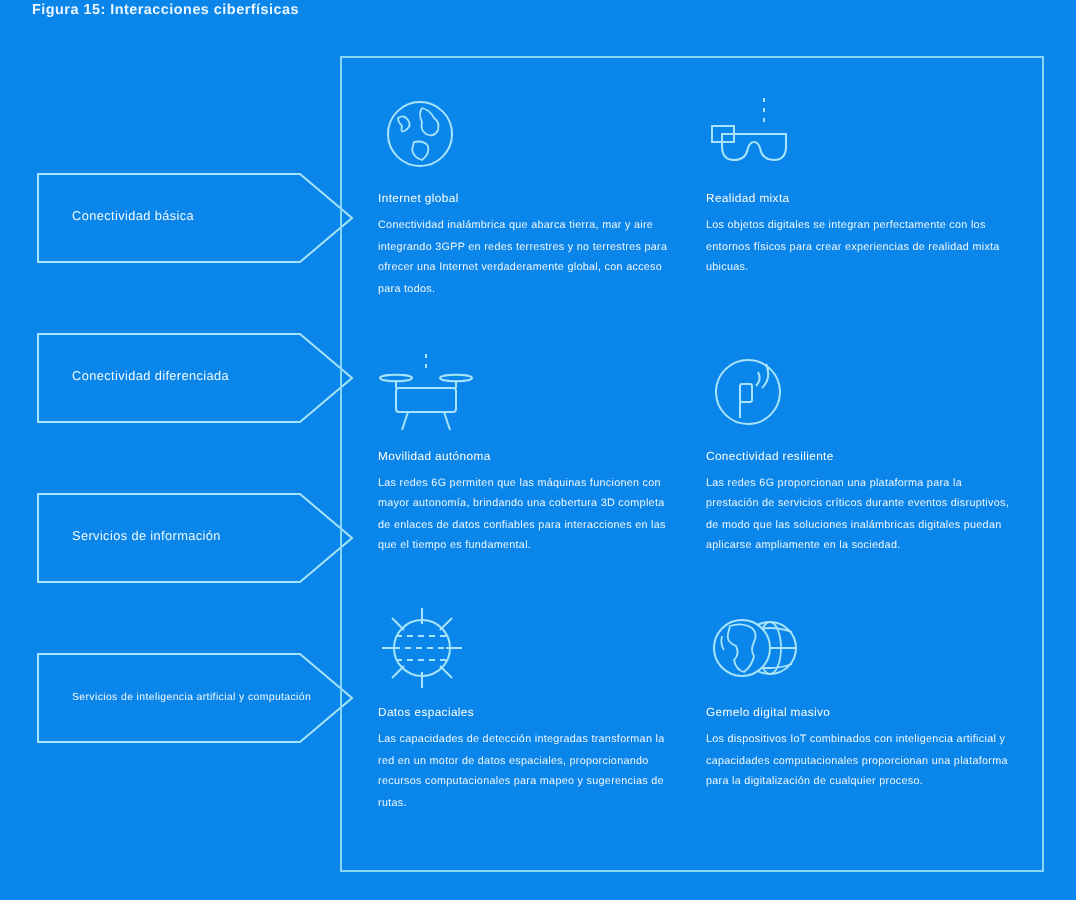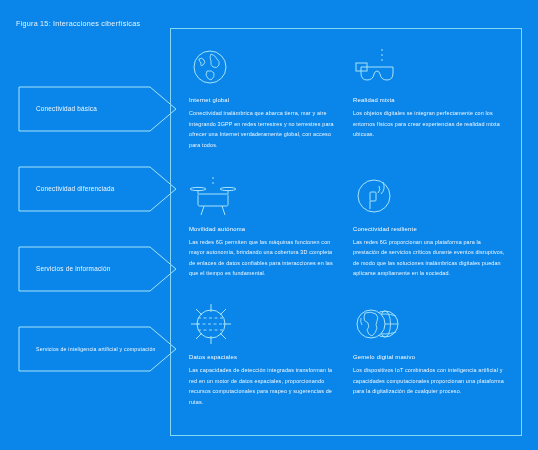--- a/index.html
+++ b/index.html
@@ -12,25 +12,26 @@
     height: 450px;
     position: relative;
     overflow: hidden;
     font-family: "Liberation Sans", sans-serif;
     color: #ffffff;
   }
 
   #figure-title {
     position: absolute;
     left: 16px;
-    top: 19px;
+    top: 0;
     font-size: 7.2px;
     letter-spacing: 0.25px;
     color: #eaf6ff;
     white-space: nowrap;
+    font-weight: bold;
   }
 
   
   #arrow-column {
     position: absolute;
     left: 18px;
     top: 86px;
     width: 160px;
   }
   .arrow-band {

